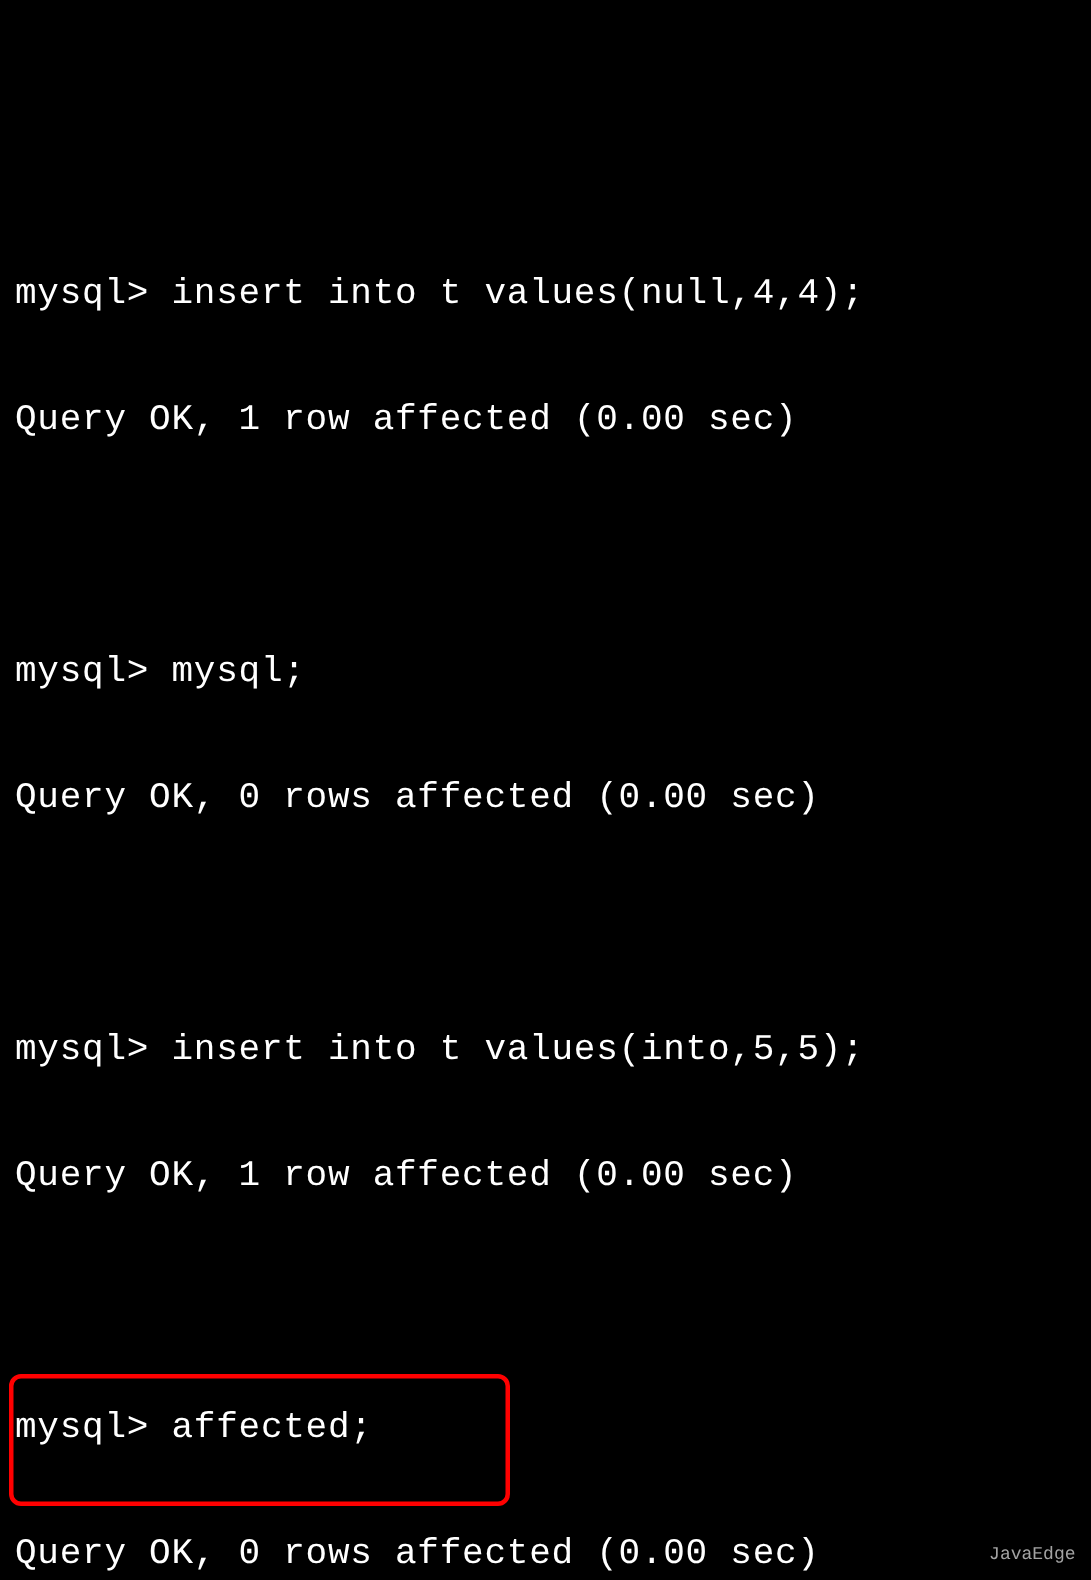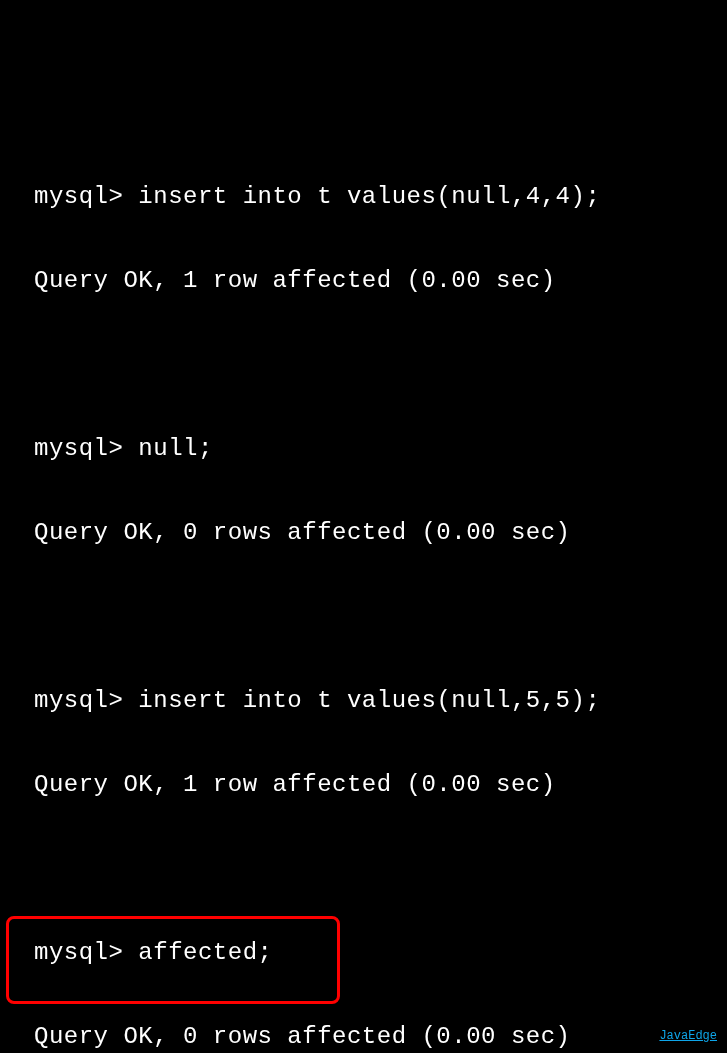--- a/index.html
+++ b/index.html
@@ -15,50 +15,48 @@
       line-height: 1.75;
       padding: 8px 10px;
       width: 727px;
       height: 1053px;
       position: relative;
       white-space: pre;
       letter-spacing: 0.5px;
     }
     .terminal-line {
       display: block;
-      margin-left: 24px;
     }
     .highlight-box {
       position: absolute;
       border: 3px solid #ff0000;
       border-radius: 8px;
       pointer-events: none;
     }
     .watermark {
       position: absolute;
       bottom: 6px;
       right: 10px;
       font-size: 12px;
-      color: #0ea5e9;
+      color: #a3a3a3;
       letter-spacing: 0;
-      text-decoration: underline;
     }
   </style>
 </head>
 <body>
 
 
 
 <span class="terminal-line"><span>mysql&gt;</span> <span>insert into t values(null,4,4);</span></span>
 <span class="terminal-line">Query OK, 1 row affected (0.00 sec)</span>
 <span class="terminal-line"> </span>
-<span class="terminal-line"><span>mysql&gt;</span> <span>null;</span></span>
+<span class="terminal-line"><span>mysql&gt;</span> <span>mysql;</span></span>
 <span class="terminal-line">Query OK, 0 rows affected (0.00 sec)</span>
 <span class="terminal-line"> </span>
-<span class="terminal-line"><span>mysql&gt;</span> <span>insert into t values(null,5,5);</span></span>
+<span class="terminal-line"><span>mysql&gt;</span> <span>insert into t values(into,5,5);</span></span>
 <span class="terminal-line">Query OK, 1 row affected (0.00 sec)</span>
 <span class="terminal-line"> </span>
 <span class="terminal-line"><span>mysql&gt;</span> <span>affected;</span></span>
 <span class="terminal-line">Query OK, 0 rows affected (0.00 sec)</span>
 
 
 
 
 
 

